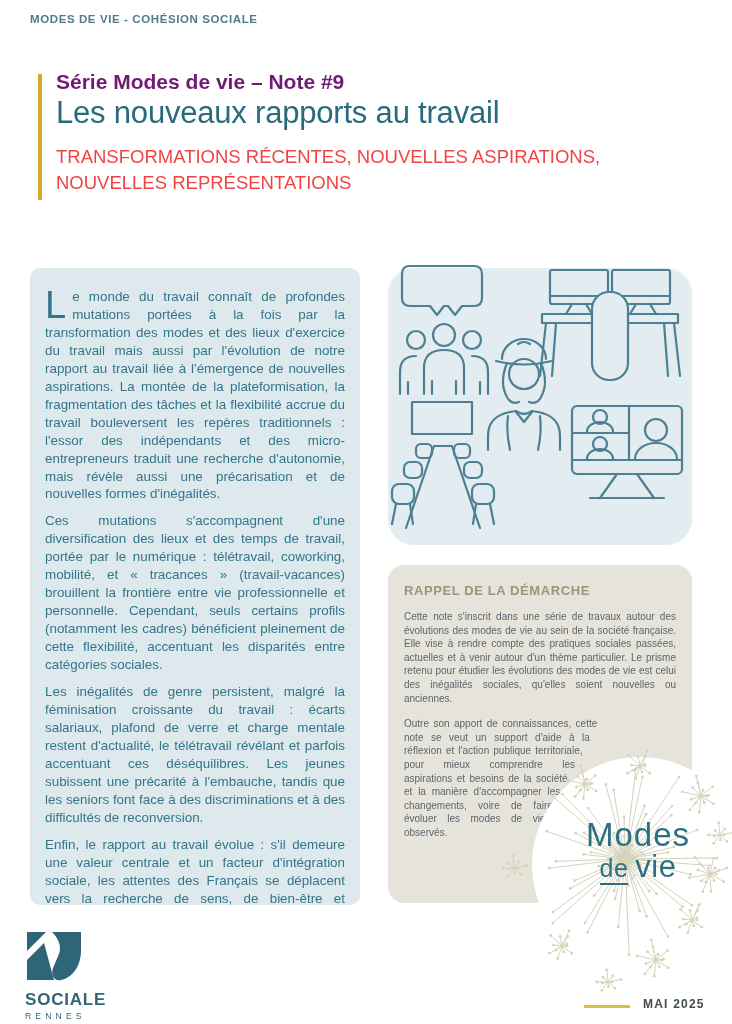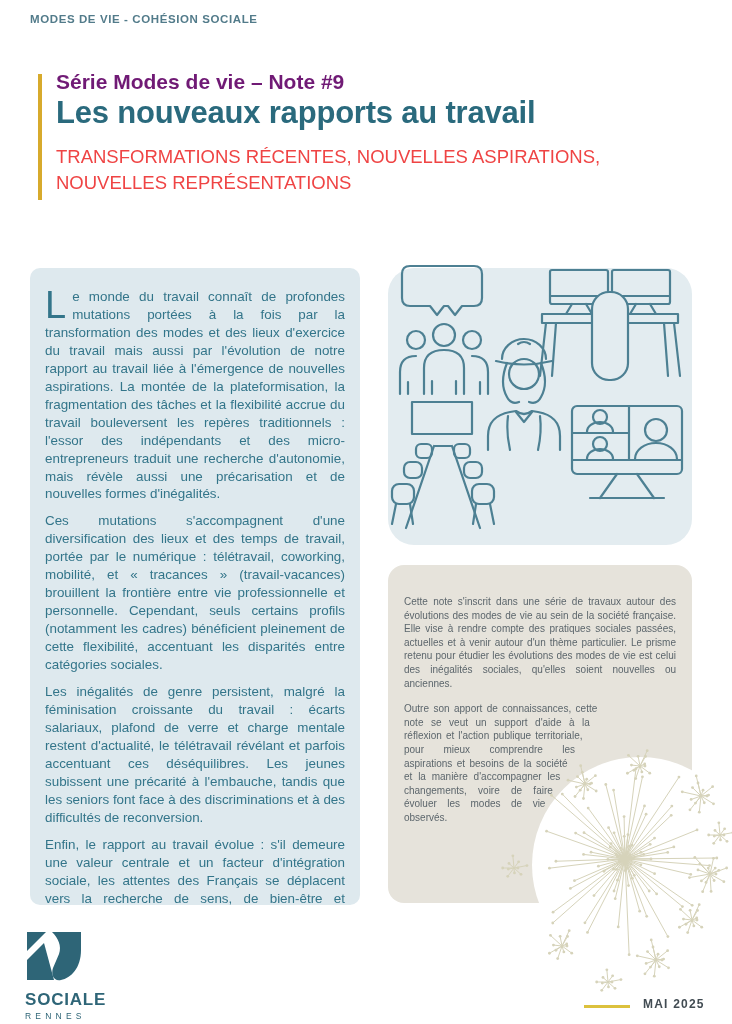--- a/index.html
+++ b/index.html
@@ -8,21 +8,21 @@
     overflow:hidden;font-family:"Liberation Sans",sans-serif;
   }
   
   .kicker{
     position:absolute;top:13px;left:30px;
     font-size:11.5px;font-weight:600;letter-spacing:.6px;color:#527b8a;
   }
   
   .accent-bar{position:absolute;left:38px;top:74px;width:4px;height:126px;background:#d7aa2c;}
   .series-title{position:absolute;left:56px;top:70px;font-size:21px;font-weight:600;color:#701a75;}
-  .main-title{position:absolute;left:56px;top:95px;margin:0;font-size:31px;font-weight:700;color:#2a6a7d;letter-spacing:-.2px;}
+  .main-title{position:absolute;left:56px;top:95px;margin:0;font-size:31px;font-weight:400;color:#2a6a7d;letter-spacing:-.2px;}
   .subtitle{position:absolute;left:56px;top:144px;width:630px;font-size:18.5px;line-height:1.4;color:#ef4444;}
   
   .intro-box{
     position:absolute;left:30px;top:268px;width:330px;height:637px;box-sizing:border-box;
     background:#dee9ee;border-radius:10px;padding:20px 15px 0 15px;overflow:hidden;
   }
   .intro-box p{
     margin:0 0 9px 0;font-size:13.4px;line-height:1.34;color:#33758a;
     text-align:justify;hyphens:auto;-webkit-hyphens:auto;
   }
@@ -138,20 +138,21 @@
         <circle cx="28" cy="38" r="7"></circle>
         <path d="M15,53 a13,10 0 0 1 26,0"></path>
         <circle cx="84" cy="24" r="11"></circle>
         <path d="M63,53 a21,16 0 0 1 42,0"></path>
         <path d="M45,68 L28,92 M65,68 L82,92 M18,92 H92"></path>
       </g>
     </svg>
   </div>
 
   <div class="rappel-box">
+    <h2 class="rappel-heading">RAPPEL DE LA DÉMARCHE</h2>
     <p>Cette note s'inscrit dans une série de travaux autour des évolutions des modes de vie au sein de la société française. Elle vise à rendre compte des pratiques sociales passées, actuelles et à venir autour d'un thème particulier. Le prisme retenu pour étudier les évolutions des modes de vie est celui des inégalités sociales, qu'elles soient nouvelles ou anciennes.</p>
     <p><span class="wrap-spacer"></span><span>Outre son apport de connaissances, cette note se veut un support d'aide à la réflexion et l'action publique territoriale, pour mieux comprendre les aspirations et besoins de la société et la manière d'accompagner les changements, voire de faire évoluer les modes de vie observés.</span></p>
   </div>
 
   <div class="badge-circle"></div>
   <svg id="dandelion-svg" class="dandelion" width="244" height="280" viewBox="0 0 244 280">
       <line x1="137" y1="127" x2="163" y2="127" stroke="#d6d3ba" stroke-width="1"></line>
       <circle cx="163" cy="127" r="1.4" fill="#d6d3ba"></circle>
       <line x1="137" y1="127" x2="202.73476867606394" y2="142.44895571892437" stroke="#d6d3ba" stroke-width="1"></line>
       <circle cx="202.73476867606394" cy="142.44895571892437" r="1.4" fill="#d6d3ba"></circle>
@@ -549,20 +550,24 @@
       <circle cx="108.68041237113403" cy="250" r="1.4" fill="#d6d3ba"></circle>
       <line x1="120" y1="250" x2="114.98291071035577" y2="245.43439409905395" stroke="#d6d3ba" stroke-width="1"></line>
       <circle cx="114.98291071035577" cy="245.43439409905395" r="1.4" fill="#d6d3ba"></circle>
       <line x1="120" y1="250" x2="118.8484949738311" y2="237.80682984259684" stroke="#d6d3ba" stroke-width="1"></line>
       <circle cx="118.8484949738311" cy="237.80682984259684" r="1.4" fill="#d6d3ba"></circle>
       <line x1="120" y1="250" x2="124.63086333667134" y2="243.83397433247256" stroke="#d6d3ba" stroke-width="1"></line>
       <circle cx="124.63086333667134" cy="243.83397433247256" r="1.4" fill="#d6d3ba"></circle>
       <line x1="120" y1="250" x2="132.94232453981542" y2="247.53349400778538" stroke="#d6d3ba" stroke-width="1"></line>
       <circle cx="132.94232453981542" cy="247.53349400778538" r="1.4" fill="#d6d3ba"></circle>
     </svg>
+  <div class="badge-text">
+    <div class="badge-line1">Modes</div>
+    <div class="badge-line2"><span class="badge-de">de</span><span>vie</span></div>
+  </div>
 
   <div class="audiar">
     <svg width="58" height="54" viewBox="0 0 58 54">
       <g fill="#2e6577">
         <path d="M2,2 L21,2 L2,21 Z"></path>
         <path d="M2,50 L2,30 L19,13 L29,50 Z"></path>
         <path d="M27,2 L56,2 L56,20 C56,38 46,48 36,50 C28,51.5 26,44 28,38 L34,24 C37,16 33,8 27,2 Z"></path>
       </g>
     </svg>
     <div class="audiar-name">SOCIALE</div>

